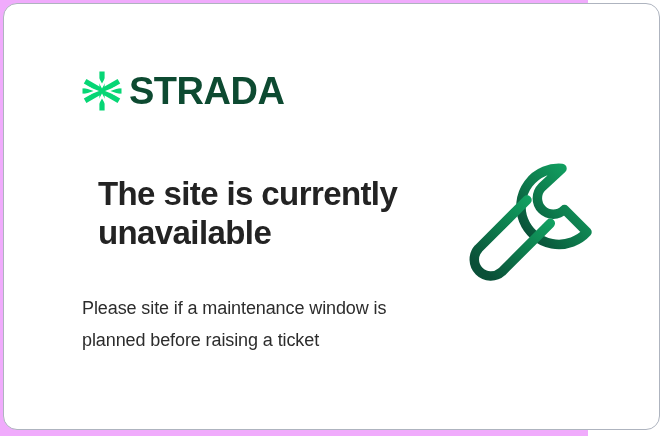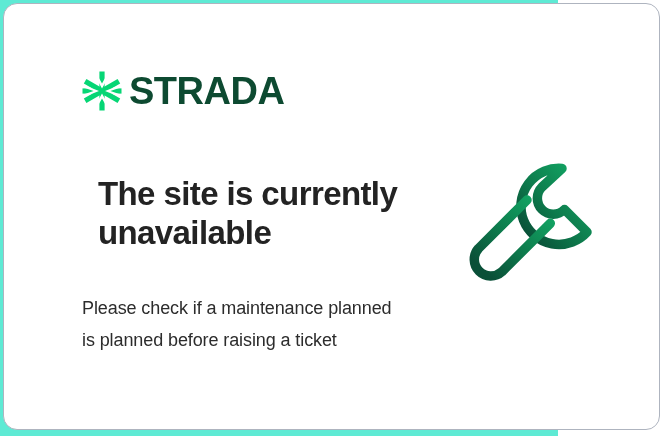--- a/index.html
+++ b/index.html
@@ -12,21 +12,22 @@
     height: 436px;
     overflow: hidden;
     font-family: "Liberation Sans", sans-serif;
     -webkit-font-smoothing: antialiased;
   }
 
   .page {
     position: relative;
     width: 558px;
     height: 436px;
-    background: #5eead4;
+    background: #f0abfc;
+    padding-left: 30px;
   }
 
   
   .card {
     position: absolute;
     left: 3px;
     top: 3px;
     width: 657px;
     height: 427px;
     box-sizing: border-box;
@@ -143,21 +144,21 @@
 
               <polygon points="40.0,13.2 40.0,16.0 28.4,20 40.0,24.0 40.0,26.8 23.0,20"></polygon>
             </g>
           </svg>
         </span>
         <span class="logo-word">STRADA</span>
       </div>
 
       <h1 class="headline">The site is currently unavailable</h1>
 
-      <p class="body-copy">Please check if a maintenance planned is planned before raising a ticket</p>
+      <p class="body-copy">Please site if a maintenance window is planned before raising a ticket</p>
 
     </div>
 
     <div class="illustration">
       <span>
         <svg viewBox="0 0 160 160" xmlns="http://www.w3.org/2000/svg" aria-hidden="true">
           <defs>
             <linearGradient id="wrenchGrad" x1="0.12" y1="0.92" x2="0.92" y2="0.10">
               <stop offset="0" stop-color="#0a5038"></stop>
               <stop offset="0.45" stop-color="#0d7a4c"></stop>

